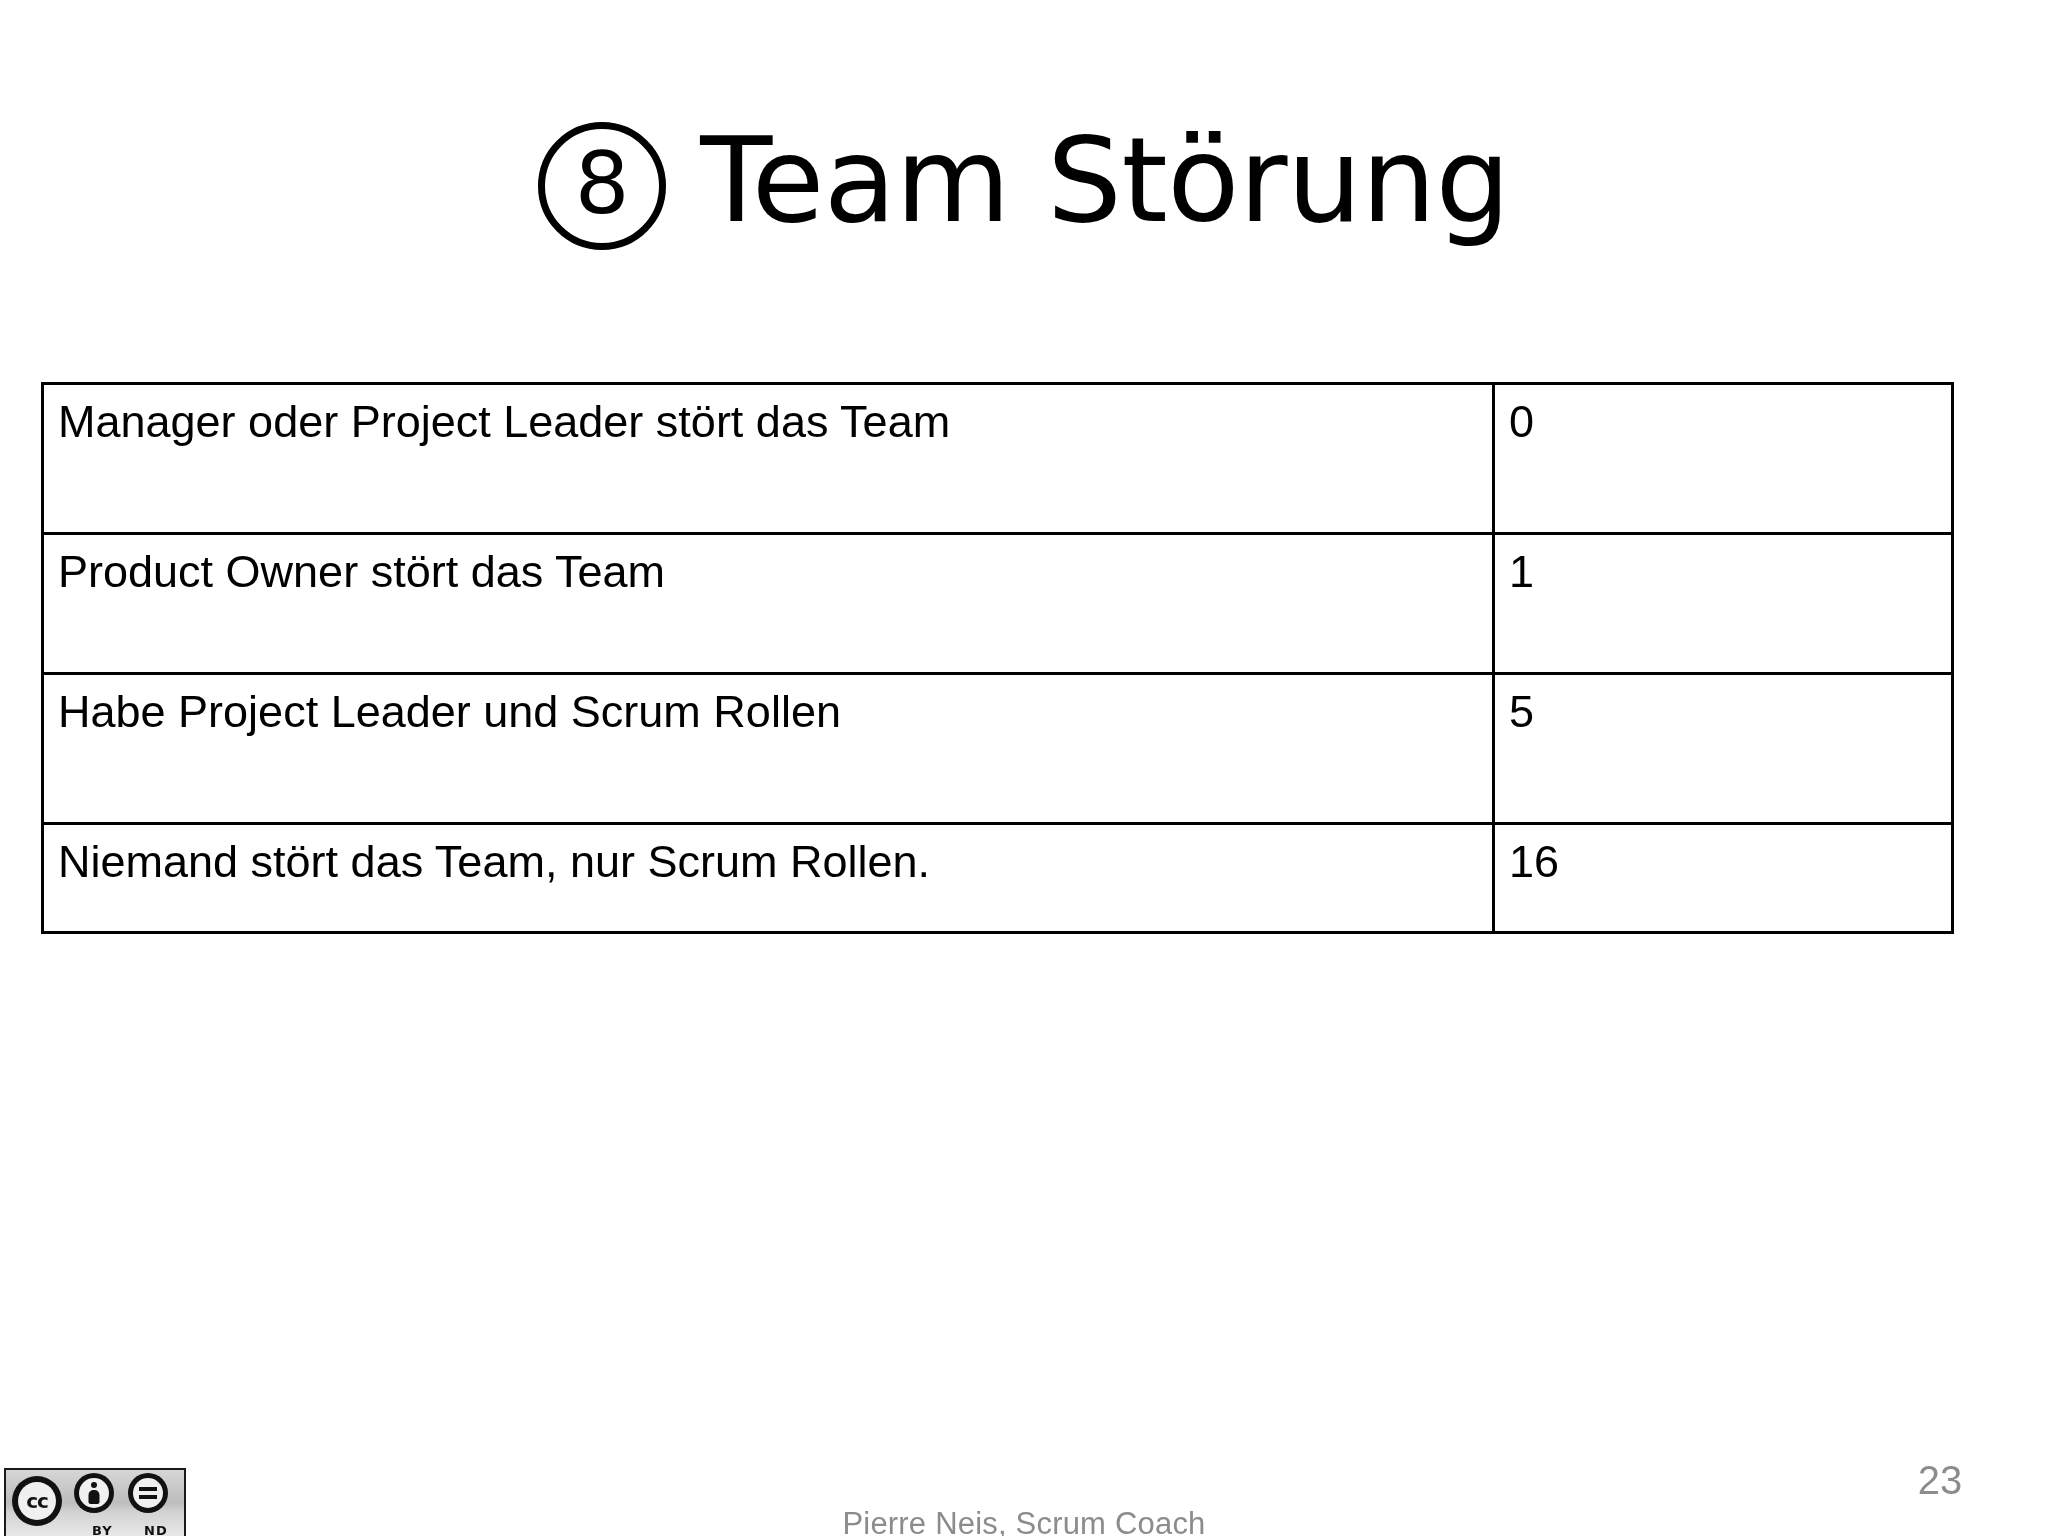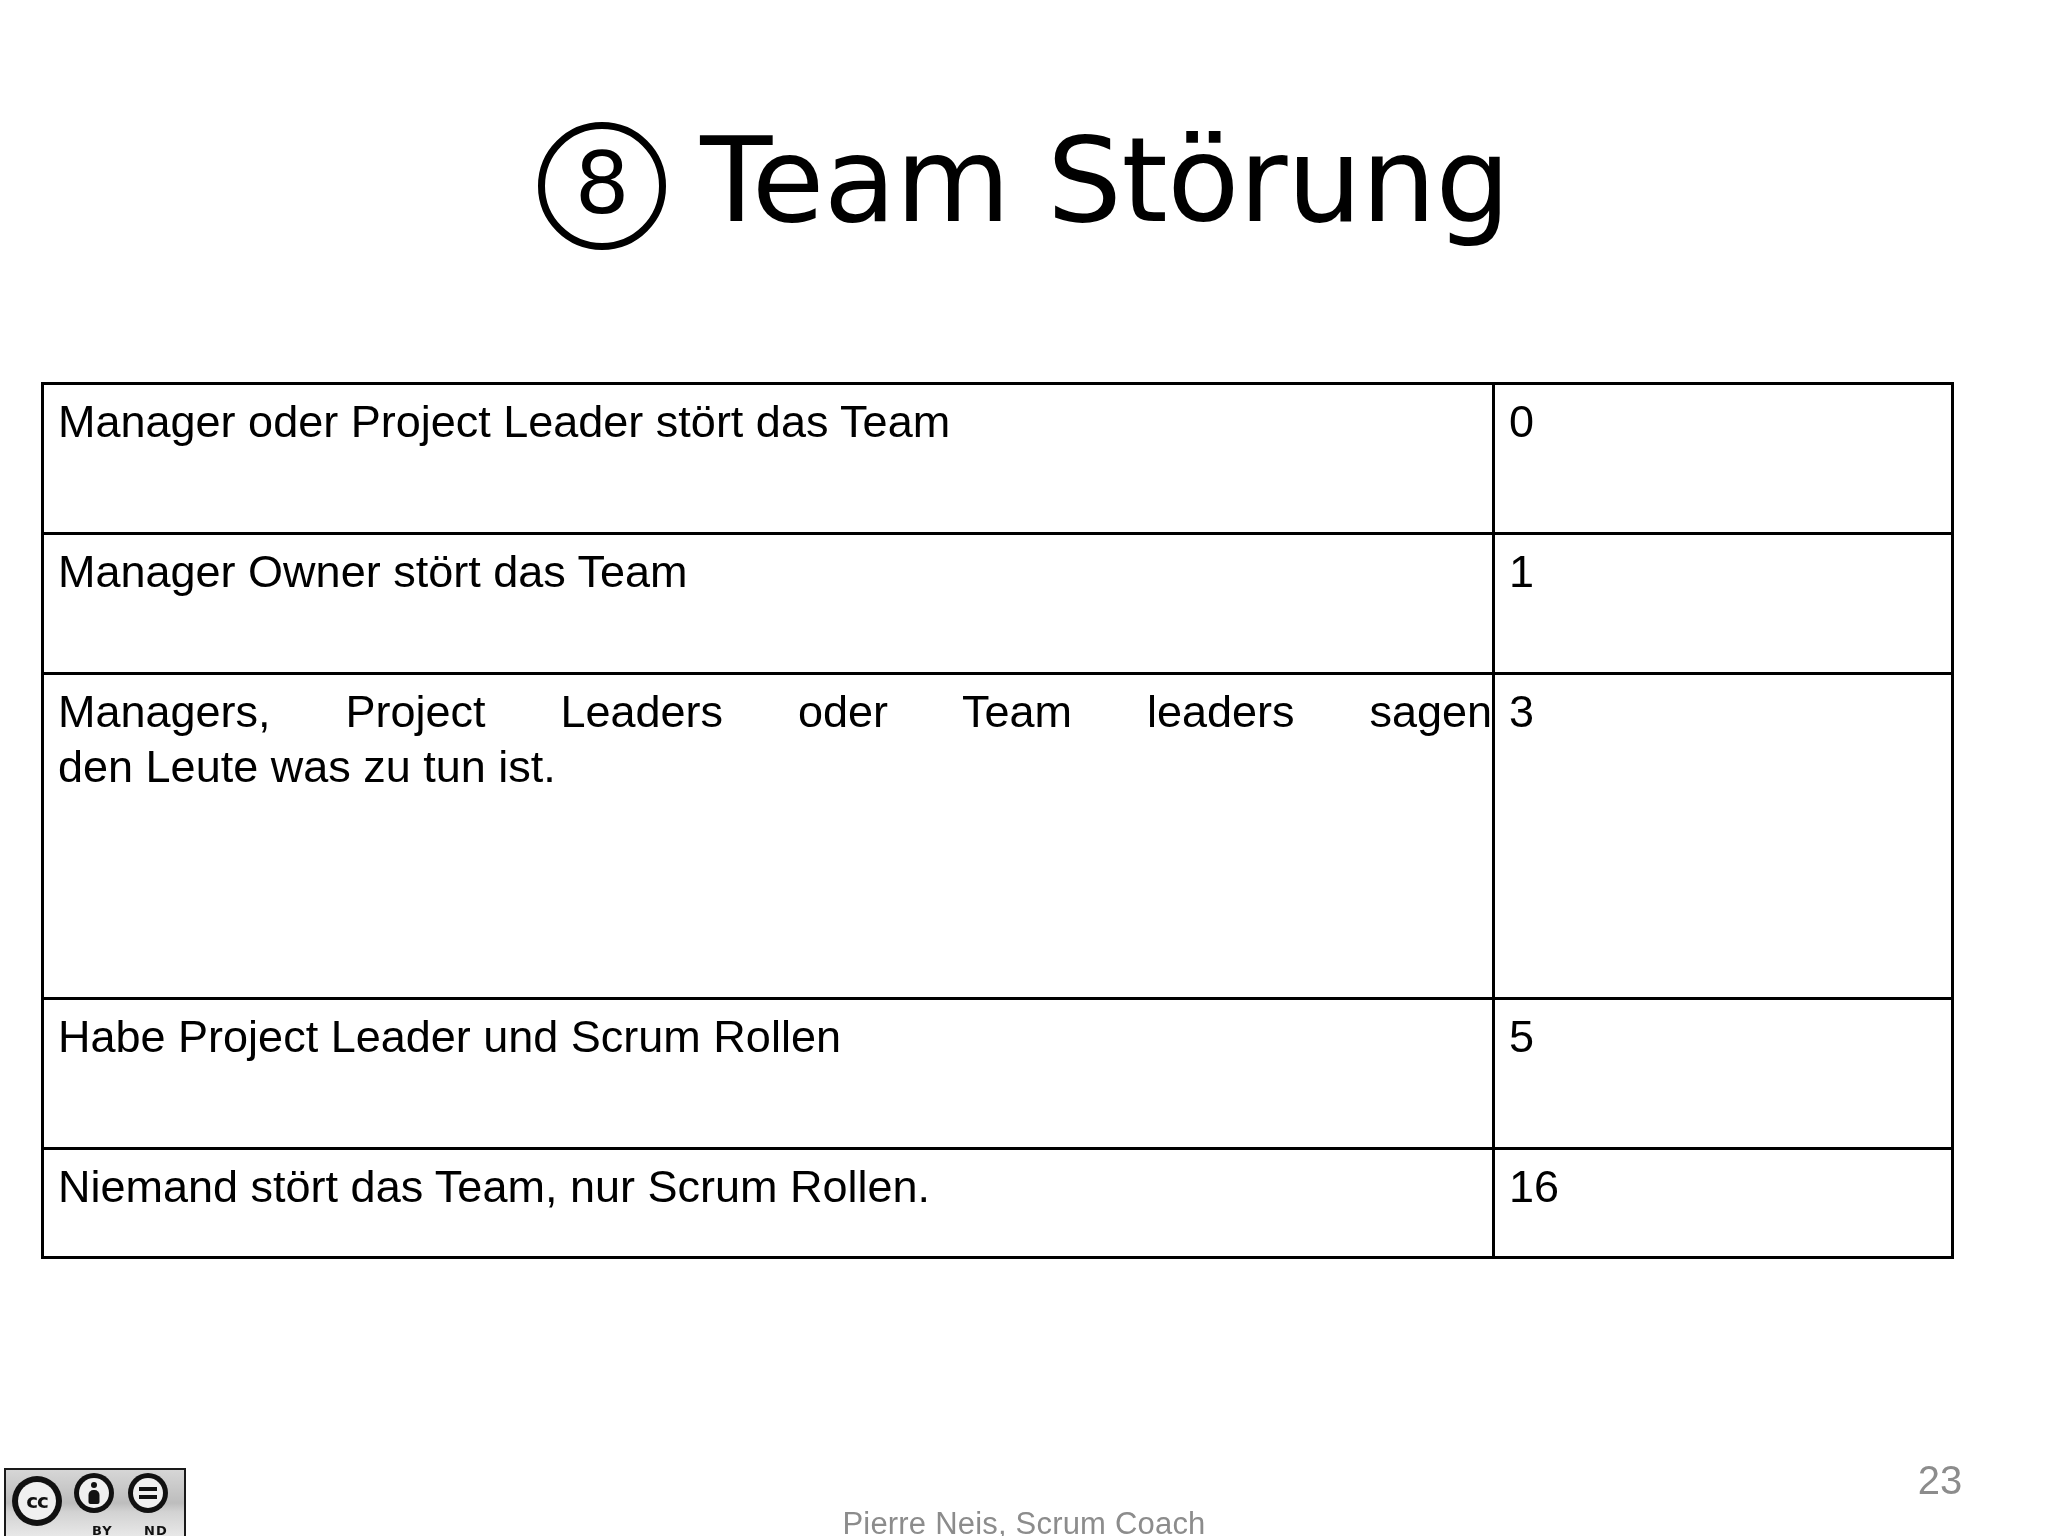--- a/index.html
+++ b/index.html
@@ -227,29 +227,22 @@
   <div class="title-text">Team Störung</div>
 </div>
 
 <table class="score-table">
   <tbody>
     <tr class="row-h1">
       <td class="col-statement">Manager oder Project Leader stört das Team</td>
       <td class="col-score">0</td>
     </tr>
     <tr class="row-h2">
-      <td class="col-statement">Manager Owner stört das Team</td>
+      <td class="col-statement">Product Owner stört das Team</td>
       <td class="col-score">1</td>
-    </tr>
-    <tr class="row-h3">
-      <td class="col-statement justified">
-        <span class="j-line">Managers, Project Leaders oder Team leaders sagen</span>
-        <span class="j-last">den Leute was zu tun ist.</span>
-      </td>
-      <td class="col-score">3</td>
     </tr>
     <tr class="row-h4">
       <td class="col-statement">Habe Project Leader und Scrum Rollen</td>
       <td class="col-score">5</td>
     </tr>
     <tr class="row-h5">
       <td class="col-statement">Niemand stört das Team, nur Scrum Rollen.</td>
       <td class="col-score">16</td>
     </tr>
   </tbody>

